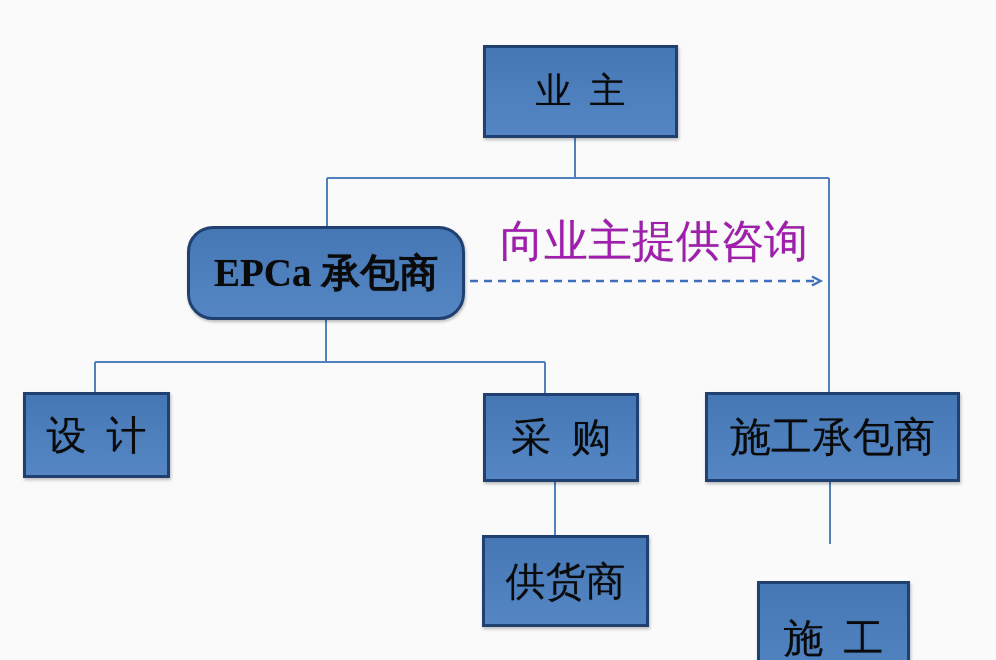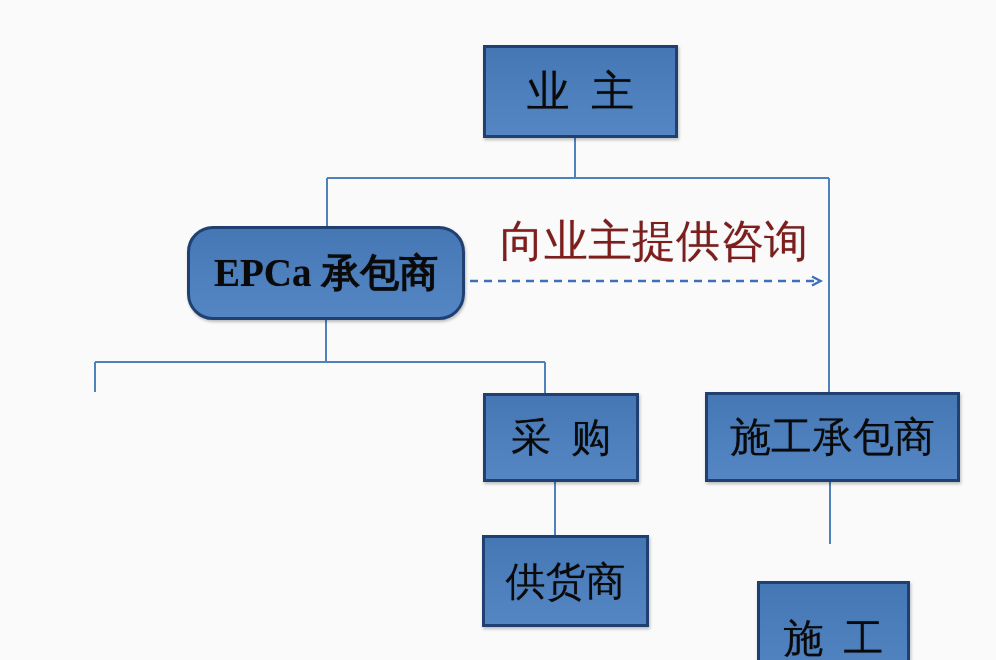--- a/index.html
+++ b/index.html
@@ -15,30 +15,30 @@
     position:absolute;box-sizing:border-box;
     background:linear-gradient(180deg,#4577b4 0%,#4e80be 55%,#5586c3 100%);
     border:3px solid #1f4071;
     display:flex;align-items:center;justify-content:center;
     color:#0a0a0a;
     font-size:40px;
     white-space:pre;
     box-shadow:1px 2px 3px rgba(0,0,0,0.25);
     text-shadow:0 0 1px rgba(0,0,0,0.4);
   }
-  #node-owner{left:483px;top:45px;width:195px;height:93px;font-size:43px;}
+  #node-owner{left:483px;top:45px;width:195px;height:93px;font-size:36px;}
   #node-epca{left:187px;top:226px;width:278px;height:94px;font-size:39px;font-weight:bold;border-radius:26px;}
   #node-design{left:23px;top:392px;width:147px;height:86px;}
   #node-procurement{left:483px;top:393px;width:156px;height:89px;}
   #node-construction-contractor{left:705px;top:392px;width:255px;height:90px;font-size:41px;}
   #node-supplier{left:482px;top:535px;width:167px;height:92px;}
   #node-construction{left:757px;top:544px;width:153px;height:114px;margin-top:37px;}
   .annotation{
     position:absolute;left:500px;top:212px;width:322px;
-    font-size:44px;color:#7f1d1d;white-space:pre;
+    font-size:44px;color:#a21caf;white-space:pre;
     text-shadow:0 0 1px rgba(0,0,0,0.4);
   }
 </style>
 </head>
 <body>
 
 <div class="canvas">
 
   <svg class="connector-layer" width="996" height="660" viewBox="0 0 996 660" xmlns="http://www.w3.org/2000/svg">
     <defs>
@@ -64,20 +64,23 @@
   <div class="annotation">向业主提供咨询</div>
 
   <div class="node" id="node-owner">
     <span>业  主</span>
   </div>
 
   <div class="node" id="node-epca">
     <span>EPCa 承包商</span>
   </div>
 
+  <div class="node" id="node-design">
+    <span>设  计</span>
+  </div>
 
   <div class="node" id="node-procurement">
     <span>采  购</span>
   </div>
 
   <div class="node" id="node-construction-contractor">
     <span>施工承包商</span>
   </div>
 
   <div class="node" id="node-supplier">

